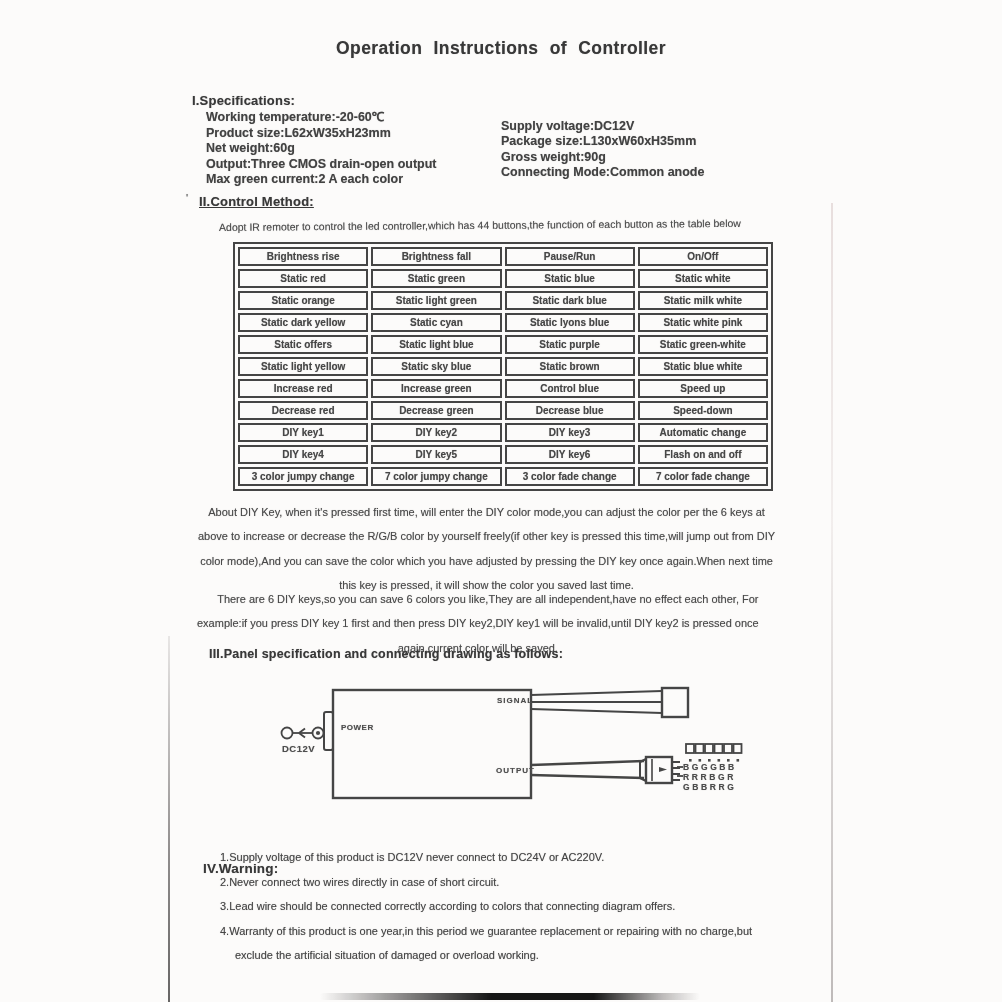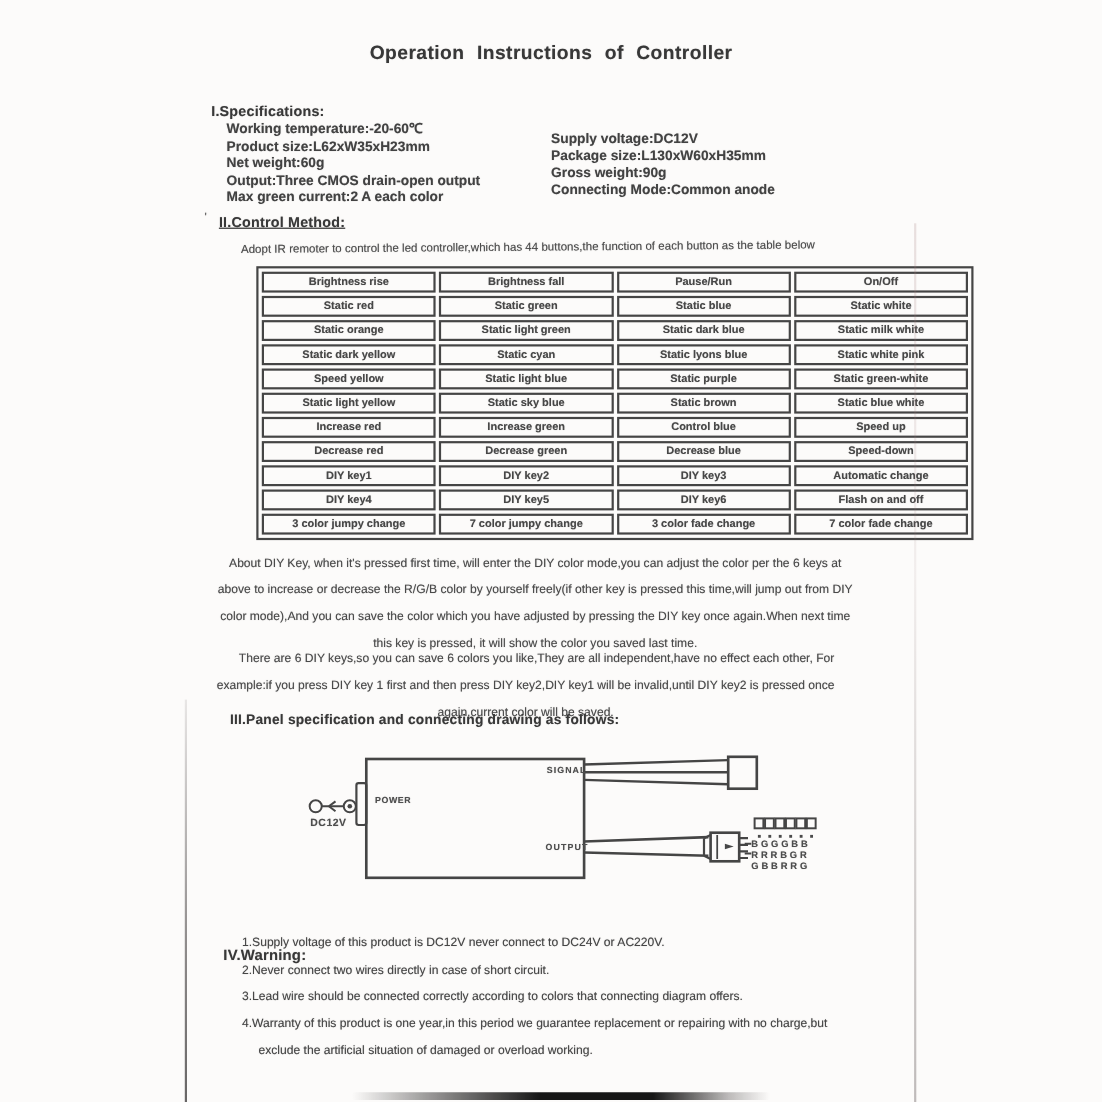--- a/index.html
+++ b/index.html
@@ -19,21 +19,21 @@
   }
   .h-sec{font-size:13px;font-weight:700;color:var(--heading,#3a3a3a);letter-spacing:0.2px;}
   .spec-list{font-size:12.5px;font-weight:600;line-height:15.6px;white-space:nowrap;}
   .intro{
     font-size:10.5px;font-weight:500;white-space:nowrap;
     transform:rotate(-0.45deg);transform-origin:left top;color:#4c4c4c;
   }
   table.btn-table{
     border-collapse:separate;border-spacing:3px 3px;
     border:2px solid var(--line,#3f3f3f);
-    table-layout:fixed;width:652px;background:transparent;
+    table-layout:fixed;width:540px;background:transparent;
   }
   table.btn-table td{
     border:2px solid var(--line,#3f3f3f);
     height:15px;text-align:center;vertical-align:middle;
     font-size:10px;font-weight:600;color:#474747;
     white-space:nowrap;overflow:hidden;padding:0 1px;
   }
   .para{font-size:11px;line-height:24.3px;color:#4a4a4a;white-space:nowrap;}
   .para .para-line{height:24.3px;text-align:center;}
   .para2 .para-line:first-child{margin-left:20px;}
@@ -109,21 +109,21 @@
           <td class="txt">Static dark blue</td>
           <td class="txt">Static milk white</td>
         </tr>
         <tr>
           <td class="txt">Static dark yellow</td>
           <td class="txt">Static cyan</td>
           <td class="txt">Static lyons blue</td>
           <td class="txt">Static white pink</td>
         </tr>
         <tr>
-          <td class="txt">Speed yellow</td>
+          <td class="txt">Static offers</td>
           <td class="txt">Static light blue</td>
           <td class="txt">Static purple</td>
           <td class="txt">Static green-white</td>
         </tr>
         <tr>
           <td class="txt">Static light yellow</td>
           <td class="txt">Static sky blue</td>
           <td class="txt">Static brown</td>
           <td class="txt">Static blue white</td>
         </tr>

